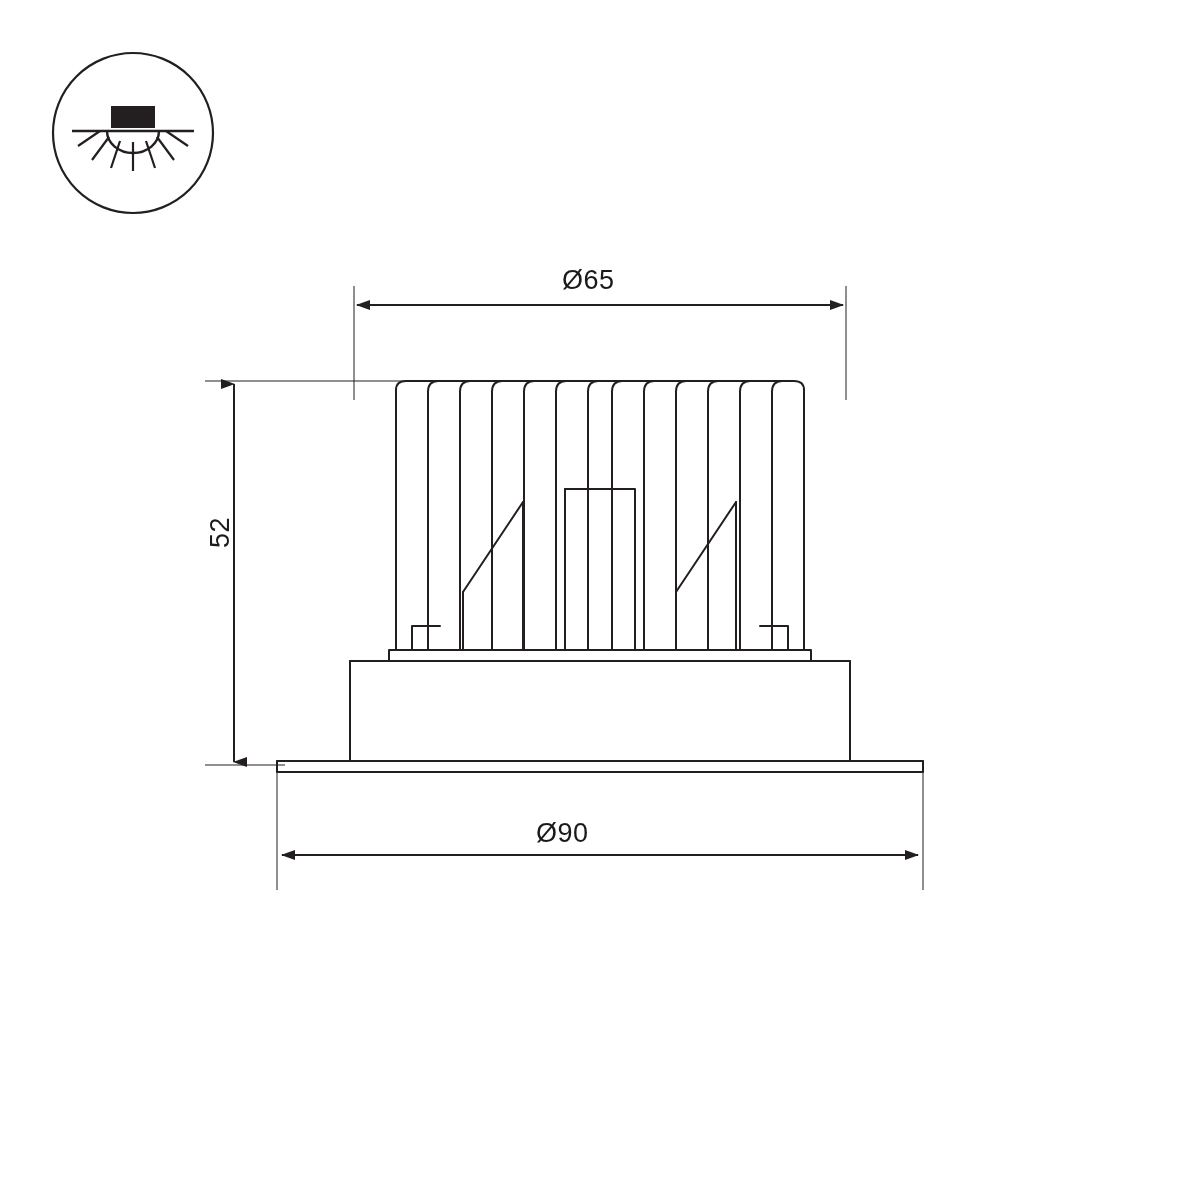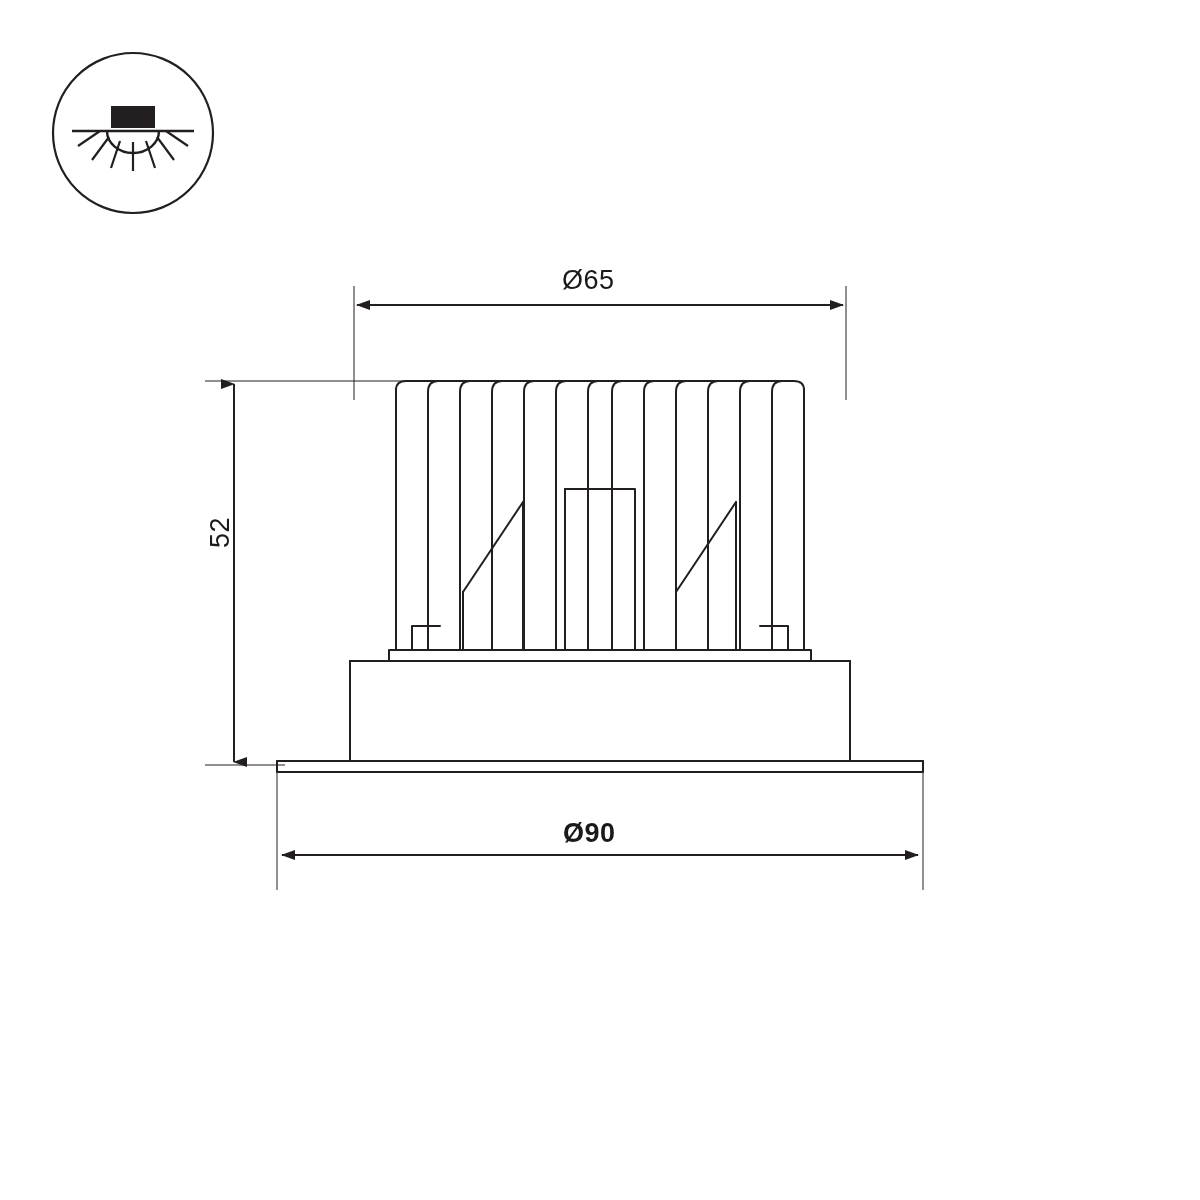--- a/index.html
+++ b/index.html
@@ -30,23 +30,22 @@
     font-size: 27px;
     color: #1a1a1a;
     letter-spacing: 0.5px;
     white-space: nowrap;
   }
   #label-d65 {
     left: 562px;
     top: 265px;
   }
   #label-d90 {
-    left: 563px;
+    left: 536px;
     top: 818px;
-    font-weight: bold;
   }
   #label-h52 {
     left: 205px;
     top: 548px;
     transform: rotate(-90deg);
     transform-origin: left top;
   }
 </style>
 </head>
 <body>

